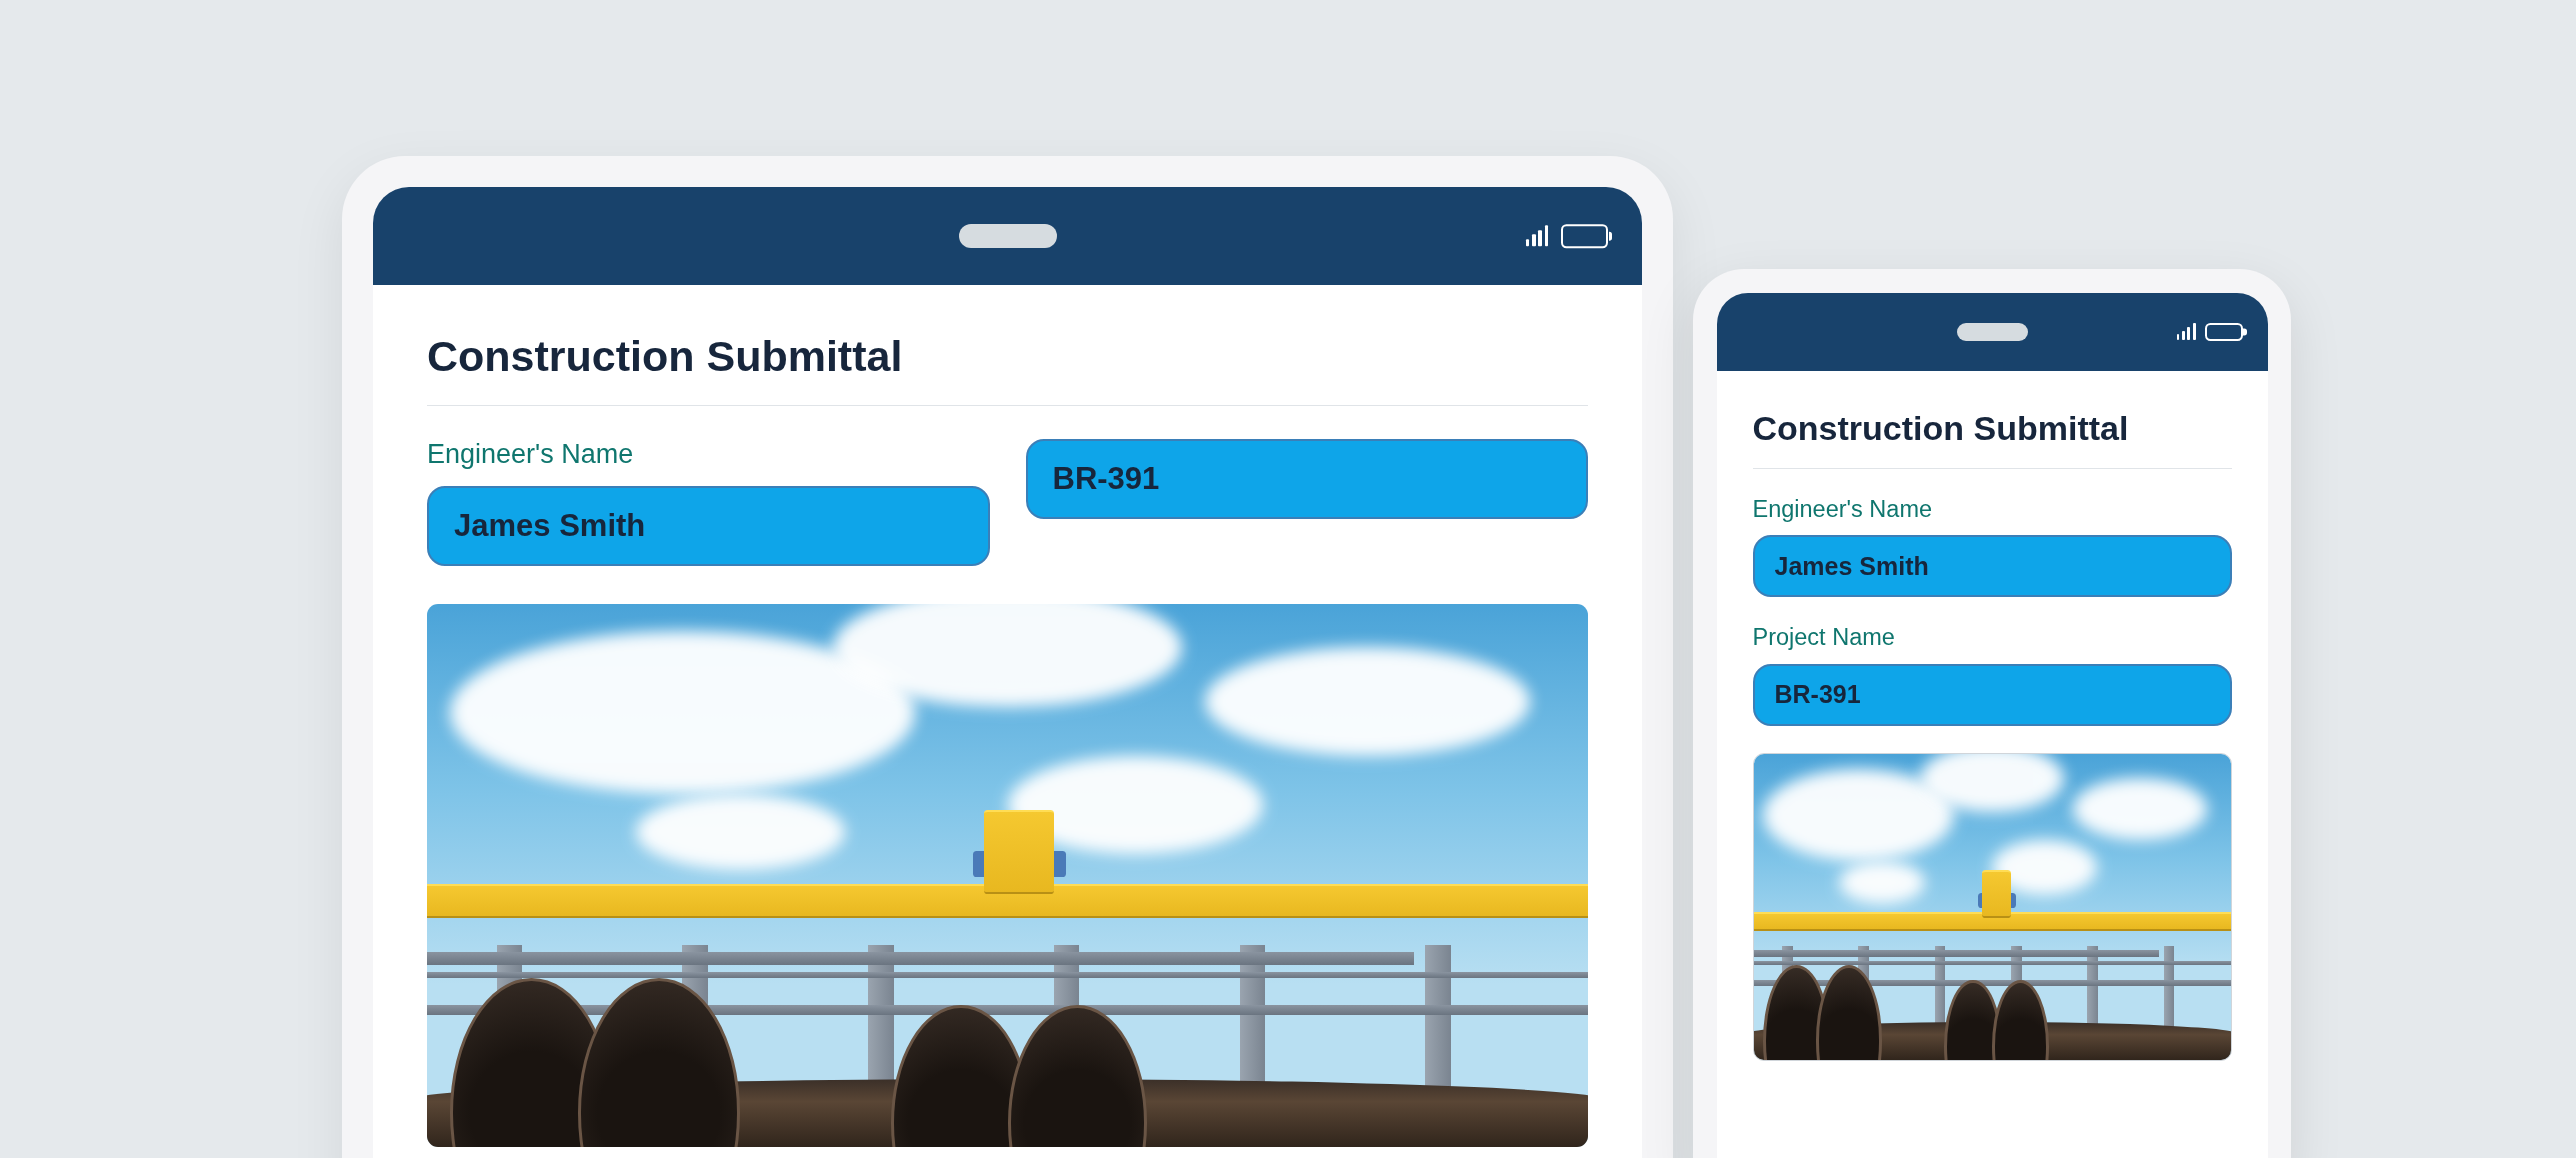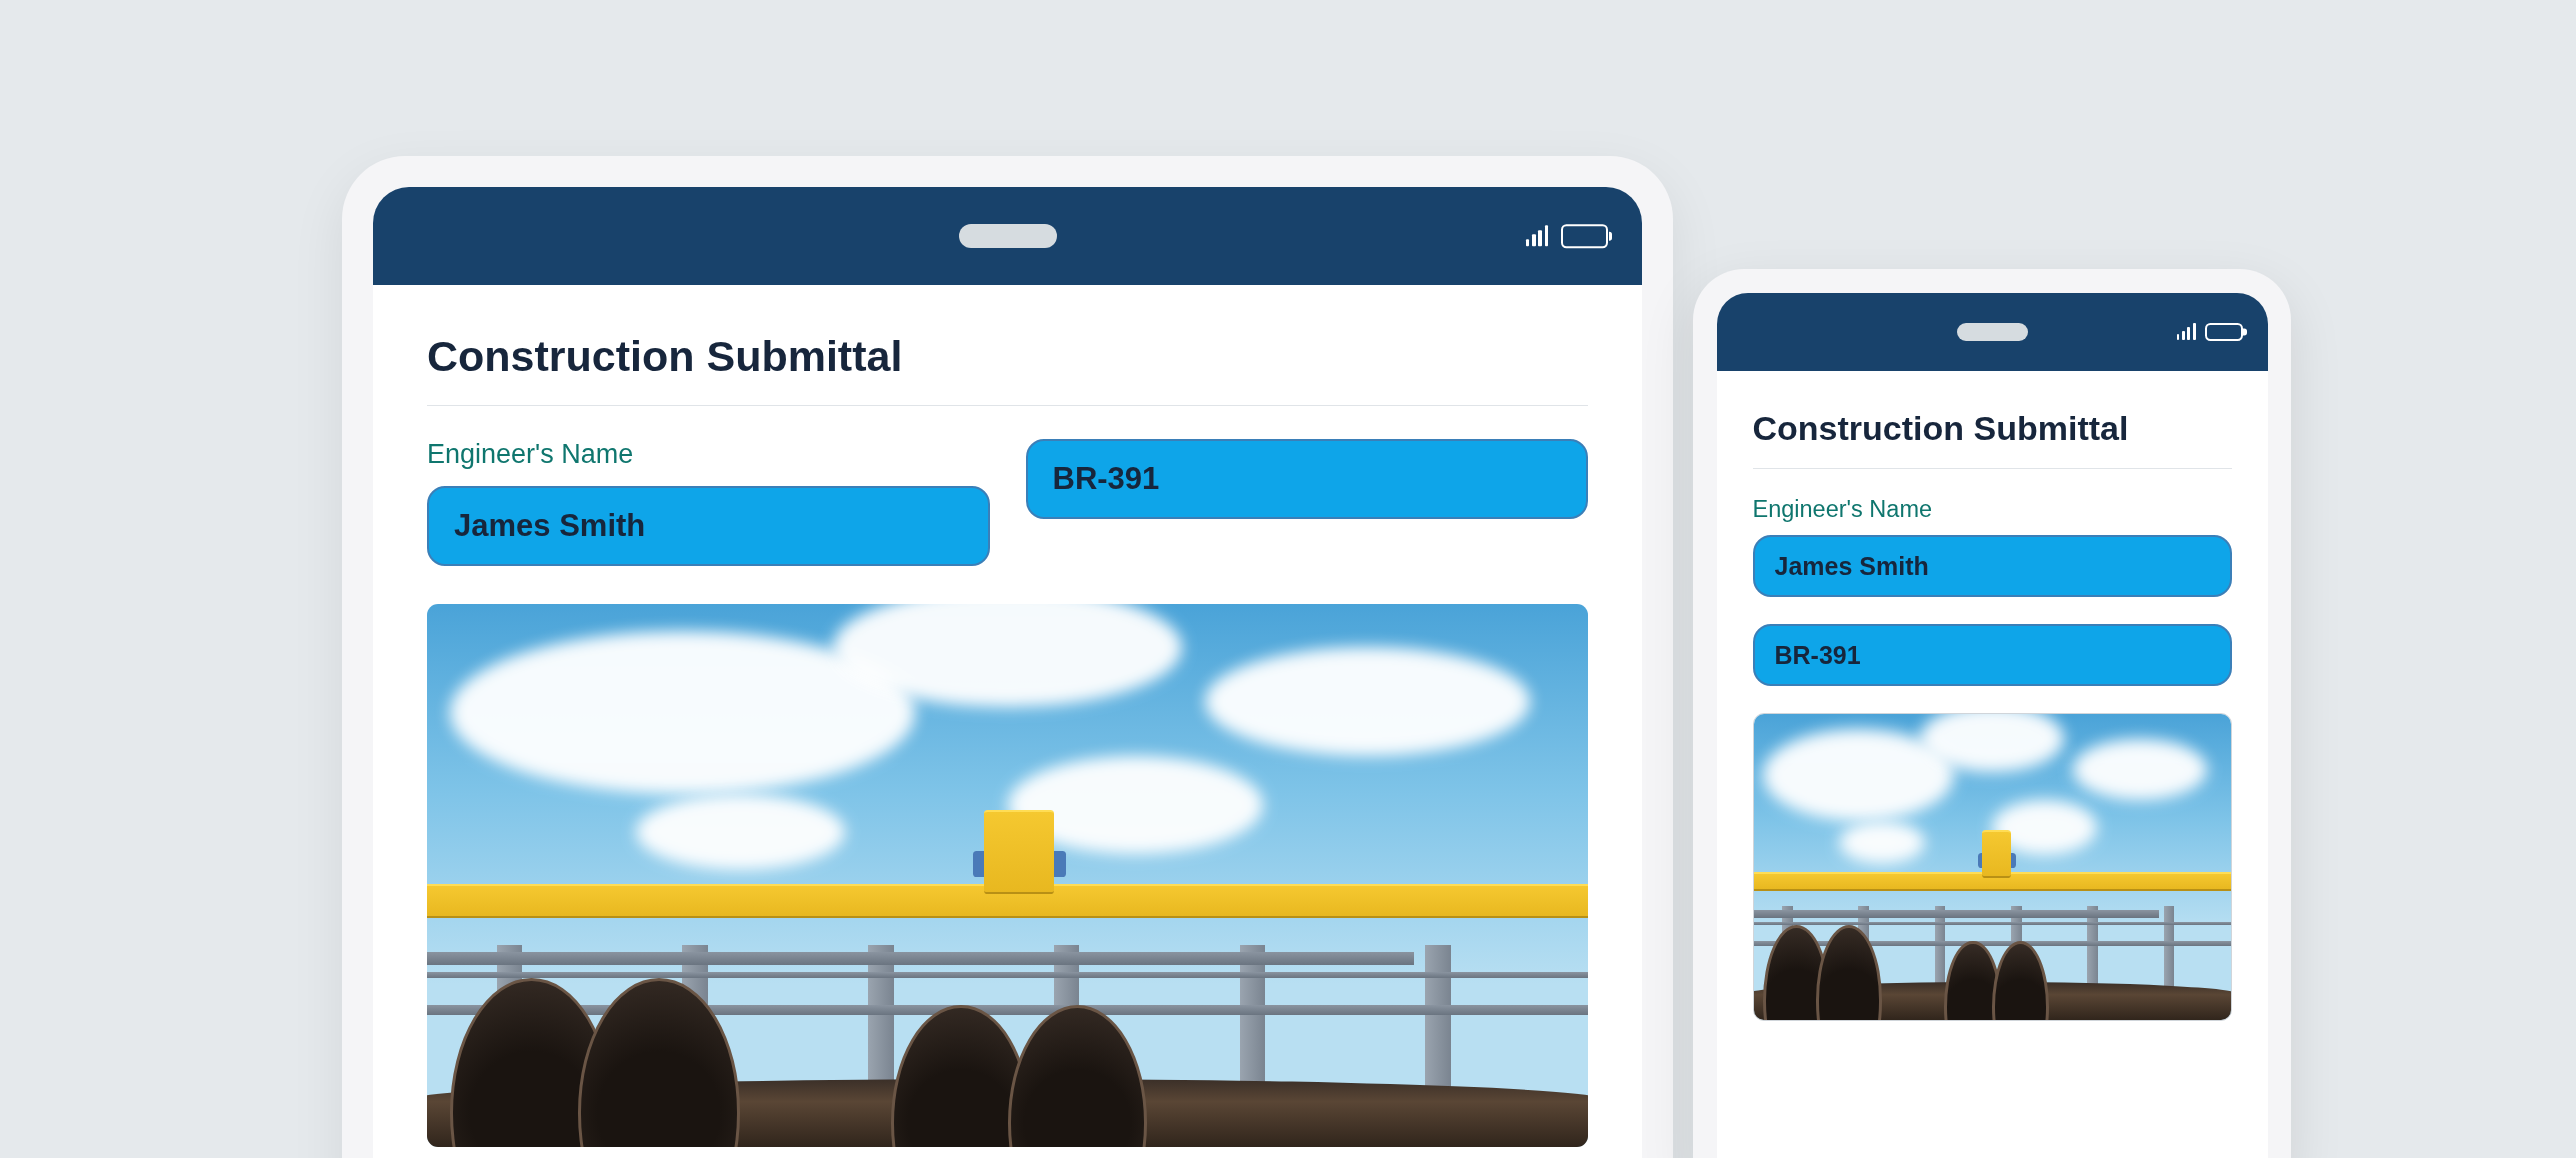--- a/index.html
+++ b/index.html
@@ -343,20 +343,21 @@
       </div>
     </div>
     <div class="content">
       <h1 class="page-title">Construction Submittal</h1>
       <hr class="divider">
       <div class="field">
         <label class="field-label">Engineer's Name</label>
         <input class="field-input" value="James Smith" style="">
       </div>
       <div class="field">
+        <label class="field-label">Project Name</label>
         <input class="field-input" value="BR-391" style="">
       </div>
       <div class="image-box">
         <div class="sky"></div>
         <div class="cloud c1"></div>
           <div class="cloud c2"></div>
           <div class="cloud c3"></div>
           <div class="cloud c4"></div>
           <div class="cloud c5"></div>
         <div class="structure">

